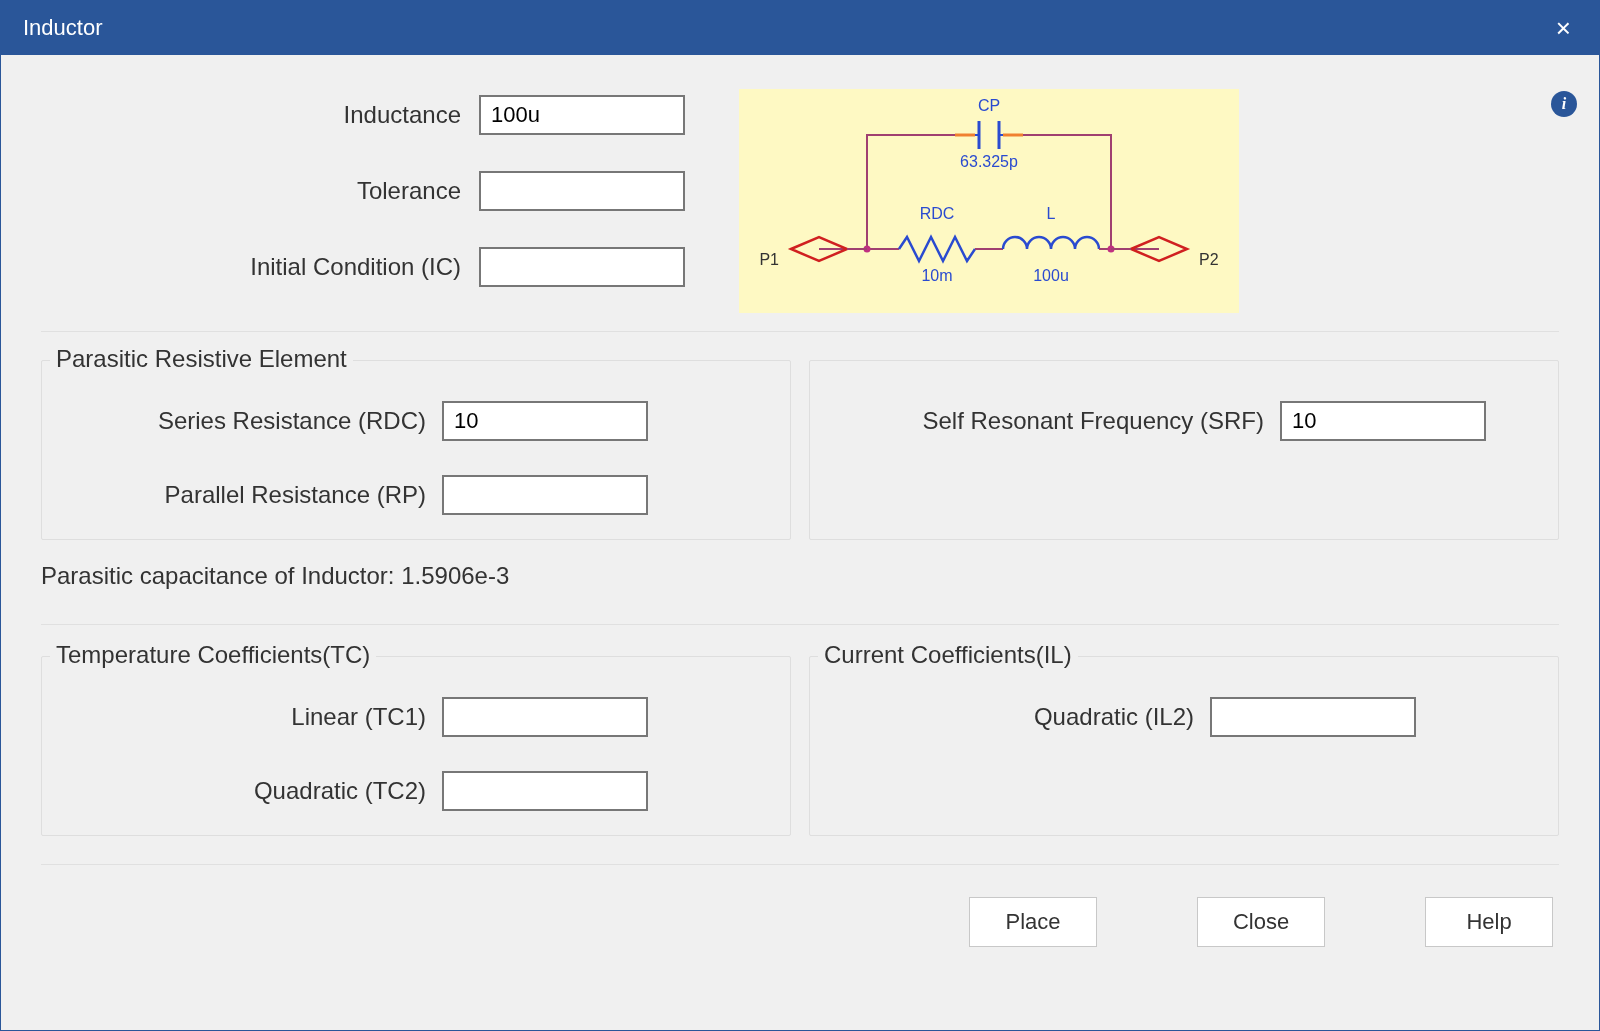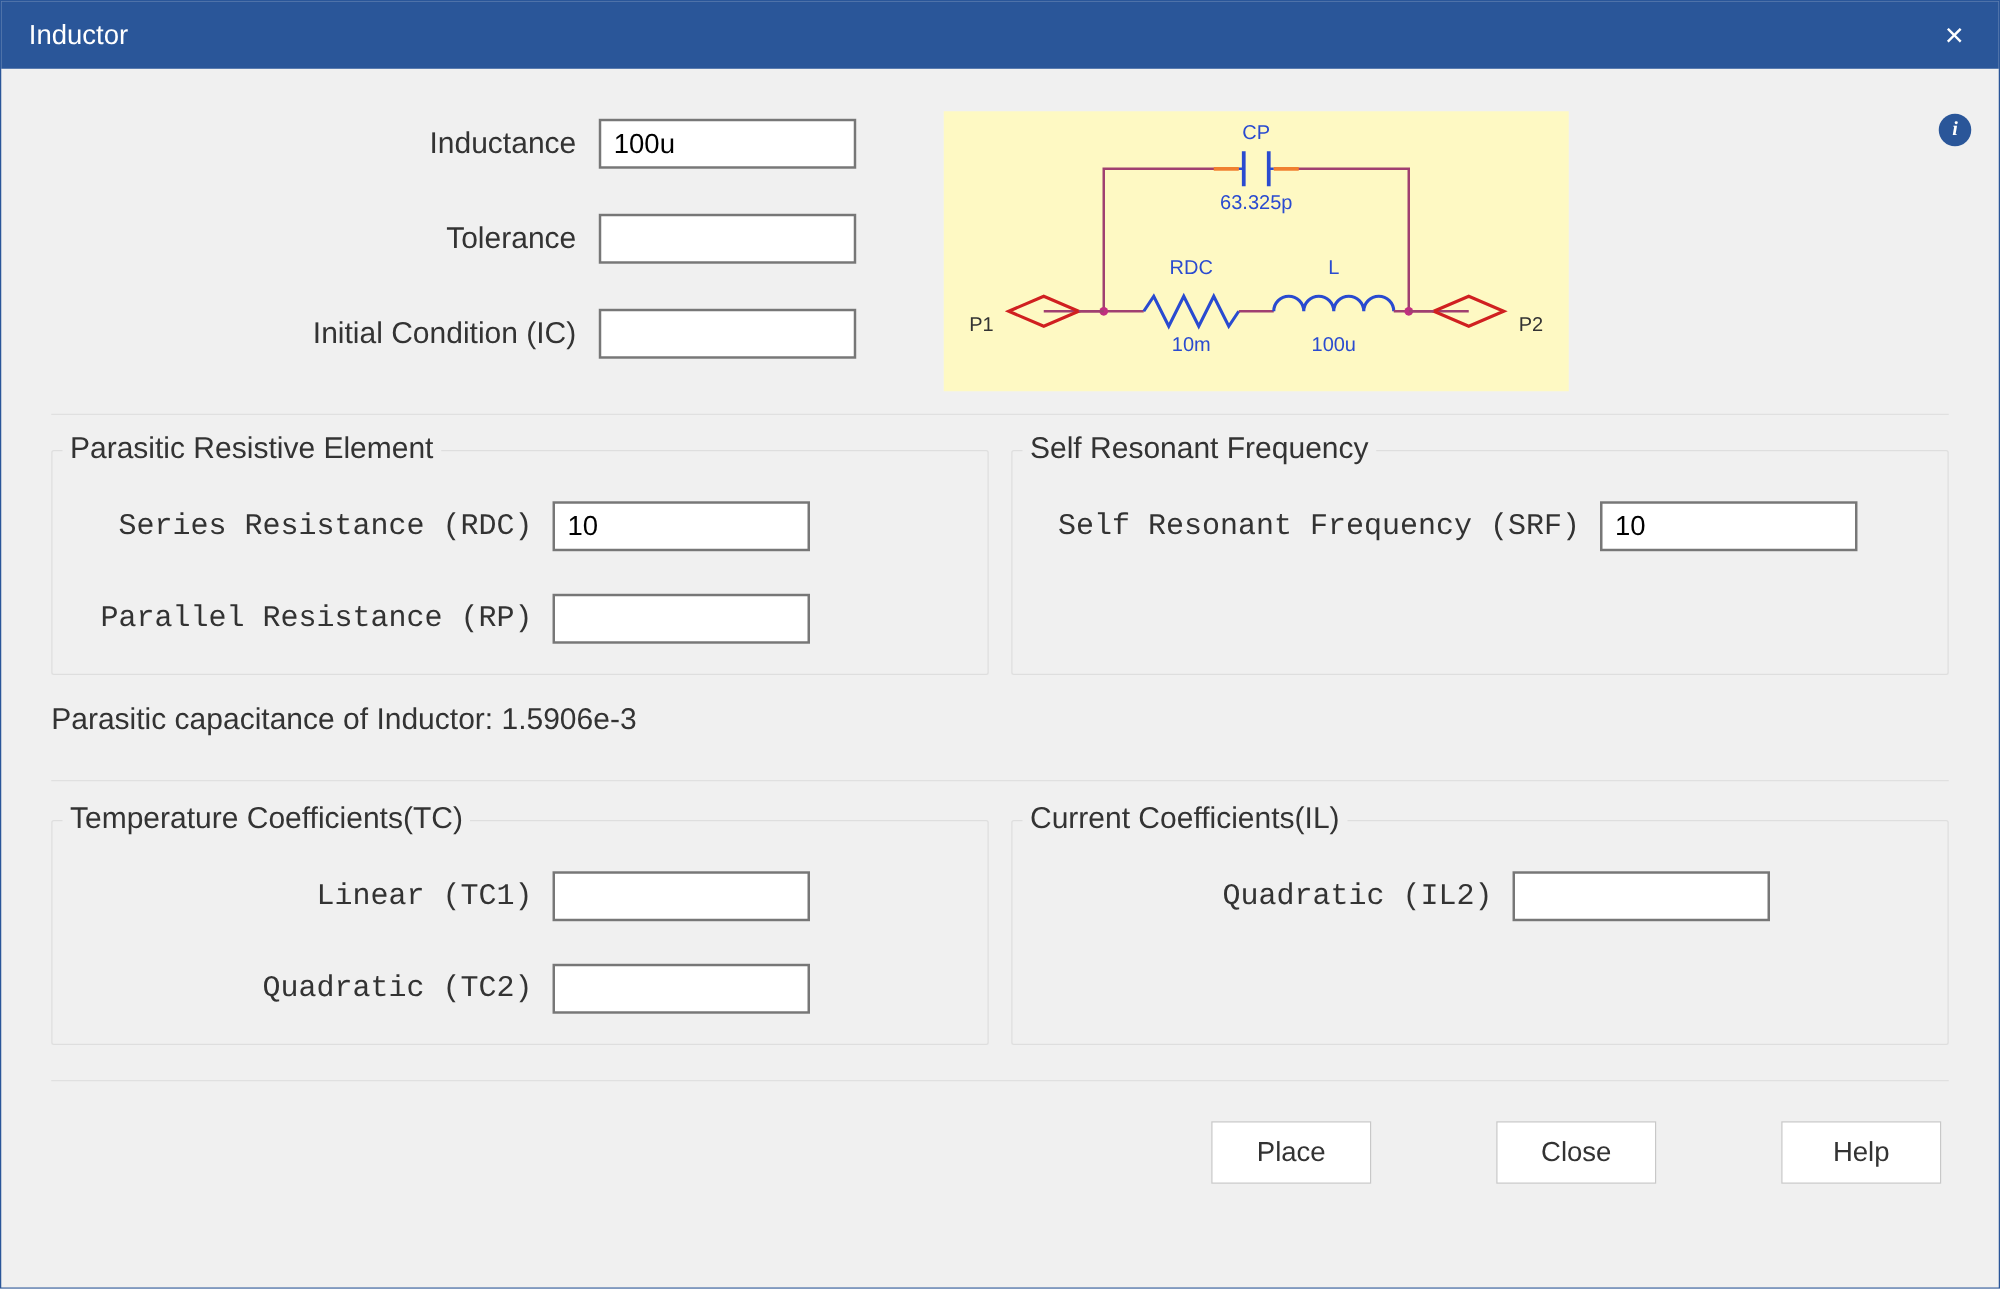--- a/index.html
+++ b/index.html
@@ -36,21 +36,21 @@
       line-height: 1;
     }
     .content {
       flex: 1;
       padding: 28px 40px 20px 40px;
       display: flex;
       flex-direction: column;
     }
     .top-section {
       display: flex;
-      gap: 64px;
+      gap: 48px;
       align-items: flex-start;
       padding-bottom: 18px;
       border-bottom: 1px solid #e0e0e0;
     }
     .form-col {
       flex: 0 0 640px;
       display: flex;
       flex-direction: column;
       gap: 36px;
       padding-top: 12px;
@@ -122,21 +122,21 @@
     .group-title {
       position: absolute;
       top: -16px;
       left: 8px;
       padding: 0 6px;
       background: #f0f0f0;
       font-size: 24px;
       color: #333;
     }
     .group .field-row { gap: 16px; }
-    .group .field-row label { flex: 0 0 370px; font-family: Liberation Mono, monospace; }
+    .group .field-row label { flex: 0 0 370px; }
     .group .field-rows {
       display: flex;
       flex-direction: column;
       gap: 34px;
       margin-top: 24px;
     }
     .group2 .field-row label { flex: 0 0 440px; }
     .status-line {
       margin-top: 22px;
       margin-bottom: 8px;
@@ -254,21 +254,20 @@
             <input type="text" value="10" style="">
           </div>
           <div class="field-row">
             <label>Parallel Resistance (RP)</label>
             <input type="text" value="" style="">
           </div>
         </div>
       </div>
 
       <div class="group group2">
-        <div class="group-title">Self Resonant Frequency</div>
         <div class="field-rows">
           <div class="field-row">
             <label>Self Resonant Frequency (SRF)</label>
             <input type="text" value="10" style="">
           </div>
         </div>
       </div>
     </div>
 
     <div class="status-line">Parasitic capacitance of Inductor: 1.5906e-3</div>

